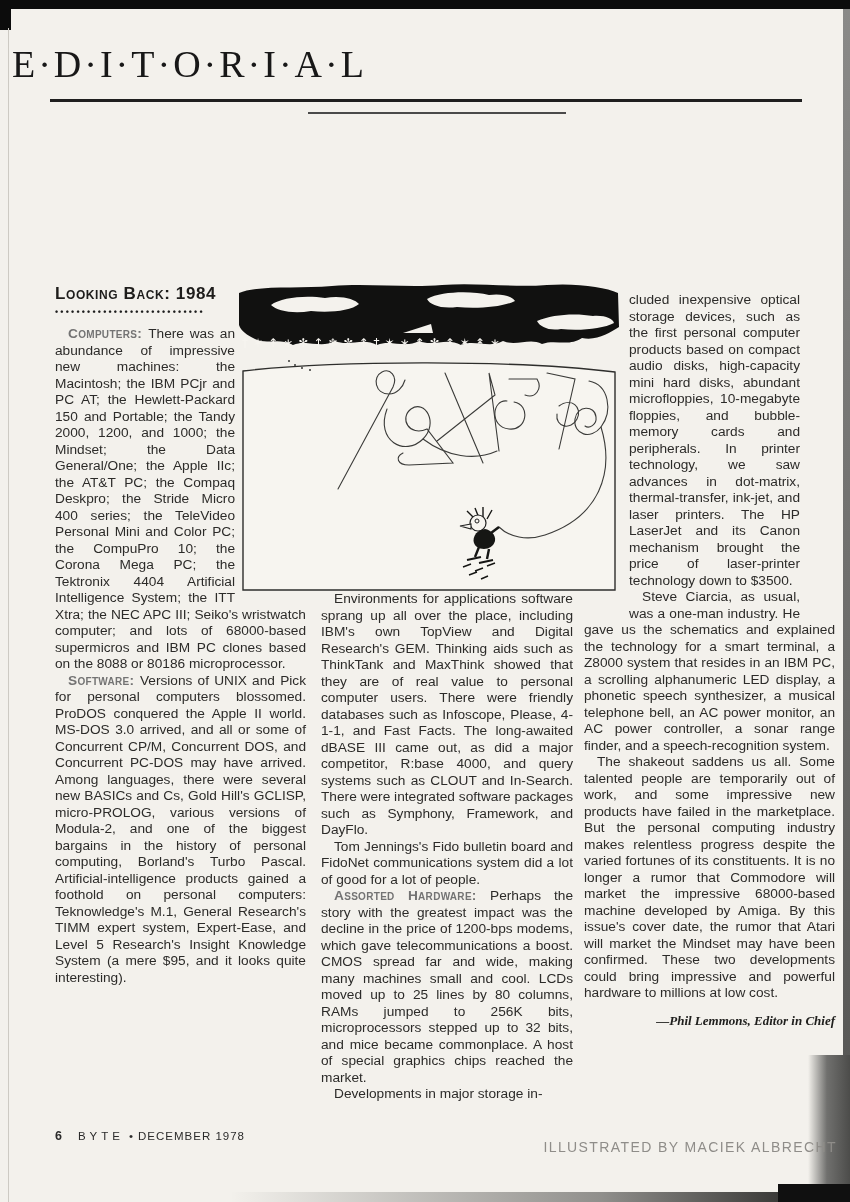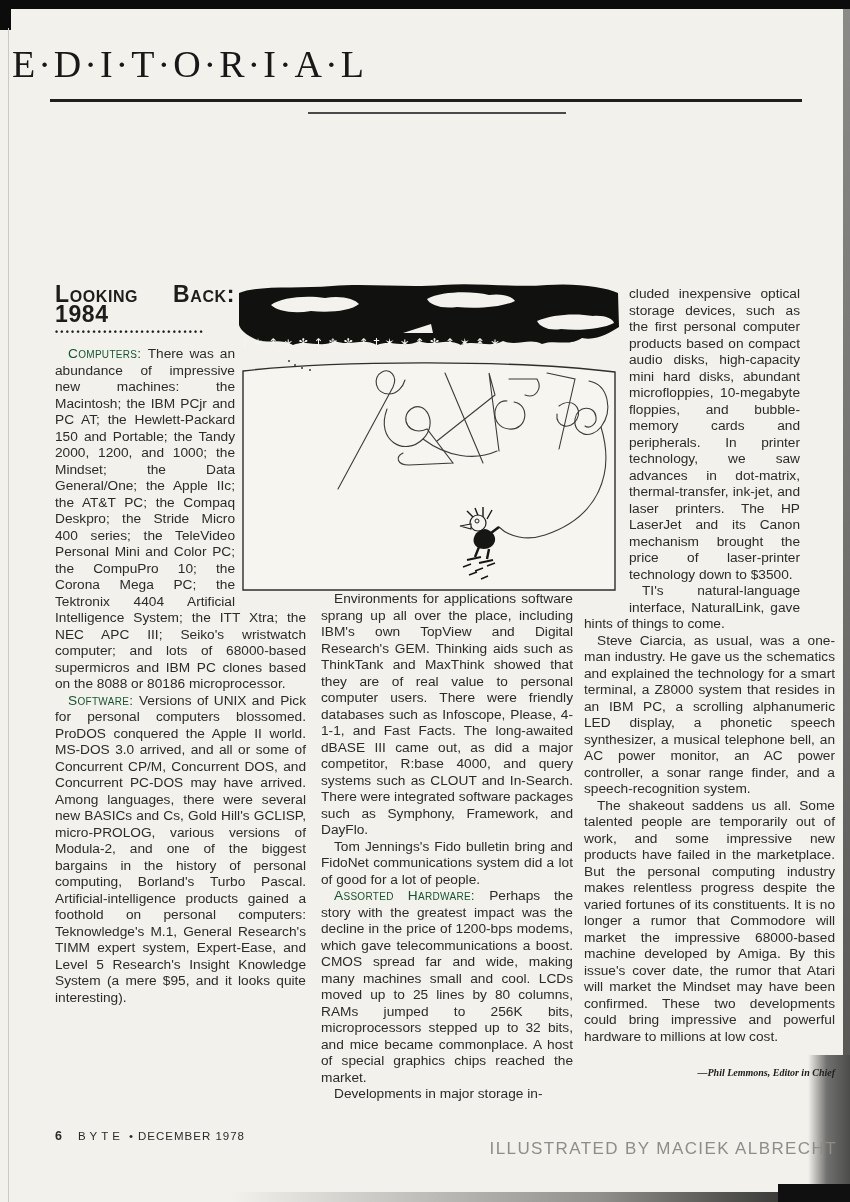--- a/index.html
+++ b/index.html
@@ -18,43 +18,43 @@
   
   .masthead{position:absolute;top:42px;left:12px;width:100%;text-align:left;
     font-family:"Liberation Serif",serif;font-size:38px;letter-spacing:3px;color:#181818;}
   .rule-full{position:absolute;top:99px;left:50px;width:752px;height:3px;background:#1f1f1f;}
   .rule-short{position:absolute;top:112px;left:308px;width:258px;height:2px;background:#4a4a4a;}
 
   
   .col{position:absolute;text-align:justify;font-size:13.7px;line-height:16.5px;color:#2c2b29;}
   #col1{left:55px;top:284px;width:251px;}
   #col2{left:321px;top:591px;width:252px;}
-  #col3{left:584px;top:286px;width:251px;}
+  #col3{left:584px;top:292px;width:251px;}
   .spacer-col1{float:right;width:71px;height:314px;}
   .spacer-col3-left{float:left;width:45px;height:317px;}
   .spacer-col3-right{float:right;width:35px;height:317px;}
   .para{margin:0;text-indent:13px;}
   .para.no-indent{text-indent:0;}
-  .lead{font-variant:small-caps;font-weight:400;letter-spacing:.3px;color:#14532d;}
-  .para.byline{text-align:right;text-indent:0;margin-top:20px;
-    font-family:"Liberation Serif",serif;font-style:italic;font-weight:600;font-size:10px;color:#20201e;}
-  .section-heading{font-size:23px;font-weight:600;font-variant:small-caps;letter-spacing:.6px;color:#1e1d1b;line-height:20px;}
+  .lead{font-variant:small-caps;font-weight:700;letter-spacing:.3px;color:#737373;}
+  .para.byline{text-align:right;text-indent:0;margin-top:11px;
+    font-family:"Liberation Serif",serif;font-style:italic;font-weight:600;font-size:13px;color:#20201e;}
+  .section-heading{font-size:17px;font-weight:600;font-variant:small-caps;letter-spacing:.6px;color:#1e1d1b;line-height:20px;}
   .dotted{font-size:9px;font-weight:700;letter-spacing:2.2px;line-height:10px;margin:3px 0 9px;
     color:#1d1d1d;white-space:nowrap;overflow:hidden;width:180px;}
 
   
   .illo{position:absolute;left:237px;top:281px;width:384px;height:315px;}
 
   
   .footer-left{position:absolute;left:55px;top:1129px;font-size:11.5px;color:#2b2b2b;}
   .footer-left .pgnum{font-weight:700;font-size:12.5px;margin-right:16px;}
   .footer-left .mag{letter-spacing:4px;}
   .footer-left .sep{margin:0 5px;}
   .footer-left .issue{letter-spacing:1px;}
-  .footer-right{position:absolute;right:13px;top:1139px;font-size:17px;color:#8f8d89;letter-spacing:1.4px;}
+  .footer-right{position:absolute;right:13px;top:1139px;font-size:14px;color:#8f8d89;letter-spacing:1.4px;}
 </style>
 </head>
 <body>
 
 <div id="page">
 
   <div class="top-bar"></div>
   <div class="corner-notch"></div>
   <div class="left-hairline"></div>
   <div class="right-strip"></div>
@@ -116,30 +116,29 @@
   <div class="col" id="col1">
     <div class="spacer-col1"></div>
     <div class="section-heading">Looking Back: 1984</div>
     <div class="dotted">••••••••••••••••••••••••••••</div>
       <p class="para"><span class="lead">Computers: </span>There was an abundance of impressive new machines: the Macintosh; the IBM PCjr and PC AT; the Hewlett-Packard 150 and Portable; the Tandy 2000, 1200, and 1000; the Mindset; the Data General/One; the Apple IIc; the AT&amp;T PC; the Compaq Deskpro; the Stride Micro 400 series; the TeleVideo Personal Mini and Color PC; the CompuPro 10; the Corona Mega PC; the Tektronix 4404 Artificial Intelligence System; the ITT Xtra; the NEC APC III; Seiko's wristwatch computer; and lots of 68000-based supermicros and IBM PC clones based on the 8088 or 80186 microprocessor.</p>
       <p class="para"><span class="lead">Software: </span>Versions of UNIX and Pick for personal computers blossomed. ProDOS conquered the Apple II world. MS-DOS 3.0 arrived, and all or some of Concurrent CP/M, Concurrent DOS, and Concurrent PC-DOS may have arrived. Among languages, there were several new BASICs and Cs, Gold Hill's GCLISP, micro-PROLOG, various versions of Modula-2, and one of the biggest bargains in the history of personal computing, Borland's Turbo Pascal. Artificial-intelligence products gained a foothold on personal computers: Teknowledge's M.1, General Research's TIMM expert system, Expert-Ease, and Level 5 Research's Insight Knowledge System (a mere $95, and it looks quite interesting).</p>
     </div>
 
   <div class="col" id="col2">
       <p class="para">Environments for applications software sprang up all over the place, including IBM's own TopView and Digital Research's GEM. Thinking aids such as ThinkTank and MaxThink showed that they are of real value to personal computer users. There were friendly databases such as Infoscope, Please, 4-1-1, and Fast Facts. The long-awaited dBASE III came out, as did a major competitor, R:base 4000, and query systems such as CLOUT and In-Search. There were integrated software packages such as Symphony, Framework, and DayFlo.</p>
-      <p class="para">Tom Jennings's Fido bulletin bring and FidoNet communications system did a lot of good for a lot of people.</p>
+      <p class="para">Tom Jennings's Fido bulletin board and FidoNet communications system did a lot of good for a lot of people.</p>
       <p class="para"><span class="lead">Assorted Hardware: </span>Perhaps the story with the greatest impact was the decline in the price of 1200-bps modems, which gave telecommunications a boost. CMOS spread far and wide, making many machines small and cool. LCDs moved up to 25 lines by 80 columns, RAMs jumped to 256K bits, microprocessors stepped up to 32 bits, and mice became commonplace. A host of special graphics chips reached the market.</p>
       <p class="para">Developments in major storage in-</p>
     </div>
 
   <div class="col" id="col3">
     <div class="spacer-col3-left"></div>
     <div class="spacer-col3-right"></div>
   <p class="para no-indent">cluded inexpensive optical storage devices, such as the first personal computer products based on compact audio disks, high-capacity mini hard disks, abundant microfloppies, 10-megabyte floppies, and bubble-memory cards and peripherals. In printer technology, we saw advances in dot-matrix, thermal-transfer, ink-jet, and laser printers. The HP LaserJet and its Canon mechanism brought the price of laser-printer technology down to $3500.</p>
-      <p class="para">TI's natural-language interface, NaturalLink, gave hints of things to come.</p>
       <p class="para">Steve Ciarcia, as usual, was a one-man industry. He gave us the schematics and explained the technology for a smart terminal, a Z8000 system that resides in an IBM PC, a scrolling alphanumeric LED display, a phonetic speech synthesizer, a musical telephone bell, an AC power monitor, an AC power controller, a sonar range finder, and a speech-recognition system.</p>
       <p class="para">The shakeout saddens us all. Some talented people are temporarily out of work, and some impressive new products have failed in the marketplace. But the personal computing industry makes relentless progress despite the varied fortunes of its constituents. It is no longer a rumor that Commodore will market the impressive 68000-based machine developed by Amiga. By this issue's cover date, the rumor that Atari will market the Mindset may have been confirmed. These two developments could bring impressive and powerful hardware to millions at low cost.</p>
       <p class="para byline">—Phil Lemmons, Editor in Chief</p>
     </div>
 
   <div class="footer-left">
     <span class="pgnum">6</span><span class="mag">BYTE</span><span class="sep">•</span><span class="issue">DECEMBER 1978</span>
   </div>
   <div class="footer-right">ILLUSTRATED BY MACIEK ALBRECHT</div>
 

